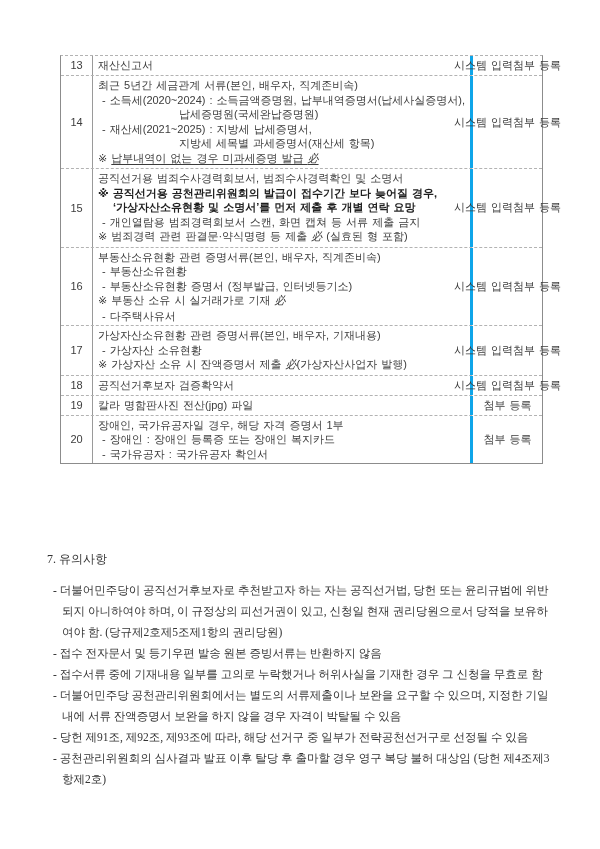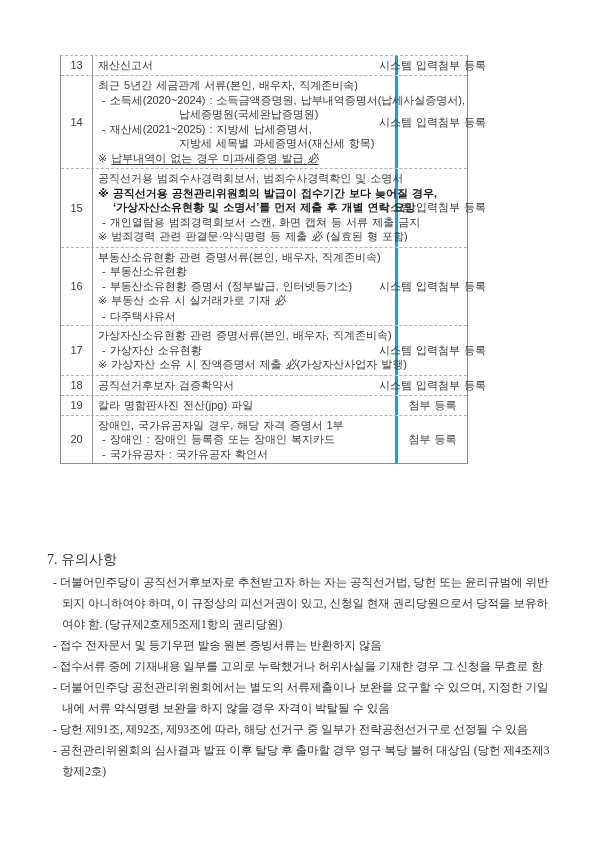--- a/index.html
+++ b/index.html
@@ -3,21 +3,21 @@
 <meta charset="utf-8">
 <style>
   html,body{margin:0;padding:0;}
   body{
     width:600px;height:849px;background:#ffffff;position:relative;
     font-family:"Liberation Sans","DejaVu Sans",sans-serif;
     color:#3c3c3c;overflow:hidden;
   }
   
   .tablewrap{
-    position:absolute;left:60px;top:55px;width:408px;box-sizing:border-box;
+    position:absolute;left:60px;top:55px;width:483px;box-sizing:border-box;
     border-left:1px solid #8c8c8c;border-right:1px solid #8c8c8c;
     border-bottom:1px solid #8c8c8c;border-top:1px dashed #b3b3b3;
     background:#fff;
   }
   .trow{display:flex;border-bottom:1px dashed #b3b3b3;align-items:stretch;}
   .trow:last-child{border-bottom:none;}
   .cell{font-size:11px;line-height:14.5px;color:#3c3c3c;box-sizing:border-box;word-spacing:1px;}
   .cno{
     width:32px;flex:none;border-right:1px solid #9a9a9a;
     display:flex;align-items:center;justify-content:center;
@@ -37,21 +37,21 @@
   .ind3{padding-left:4px;}
   .b{font-weight:bold;color:#1f1f1f;}
   .u{text-decoration:underline;text-underline-offset:2px;}
   .pil{font-style:italic;font-family:"DejaVu Serif","Liberation Serif",serif;}
   
   .notes{
     position:absolute;left:47px;top:549px;width:507px;
     font-family:"Liberation Serif","DejaVu Serif",serif;
     font-size:11.5px;color:#333333;
   }
-  .notes-title{font-size:14px;line-height:21px;margin-bottom:2px;}
+  .notes-title{font-size:12px;line-height:21px;margin-bottom:10px;}
   .note{padding-left:15px;text-indent:-9px;line-height:21px;}
 </style>
 </head>
 <body>
 
 <div class="tablewrap">
     <div class="trow">
       <div class="cell cno">13</div>
       <div class="cell cct">
         <div class="line ind0"><span class="">재산신고서</span></div>
@@ -100,21 +100,21 @@
         <div class="line ind3"><span class="">- 다주택사유서</span></div>
       </div>
       <div class="cell cst">
         <div class="sline">시스템 입력</div>
         <div class="sline">첨부 등록</div>
       </div>
     </div>
     <div class="trow">
       <div class="cell cno">17</div>
       <div class="cell cct">
-        <div class="line ind0"><span class="">가상자산소유현황 관련 증명서류(본인, 배우자, 직계존비속)</span></div>
+        <div class="line ind0"><span class="">가상자산소유현황 관련 증명서류(본인, 배우자, 기재내용)</span></div>
         <div class="line ind3"><span class="">- 가상자산 소유현황</span></div>
         <div class="line ind0"><span class="">※ 가상자산 소유 시 잔액증명서 제출 </span><span class="pil">必</span><span class="">(가상자산사업자 발행)</span></div>
       </div>
       <div class="cell cst">
         <div class="sline">시스템 입력</div>
         <div class="sline">첨부 등록</div>
       </div>
     </div>
     <div class="trow">
       <div class="cell cno">18</div>
@@ -147,17 +147,17 @@
       </div>
     </div>
   </div>
 
 <div class="notes">
   <div class="notes-title">7. 유의사항</div>
   <div>
       <div class="note">- 더불어민주당이 공직선거후보자로 추천받고자 하는 자는 공직선거법, 당헌 또는 윤리규범에 위반되지 아니하여야 하며, 이 규정상의 피선거권이 있고, 신청일 현재 권리당원으로서 당적을 보유하여야 함. (당규제2호제5조제1항의 권리당원)</div>
       <div class="note">- 접수 전자문서 및 등기우편 발송 원본 증빙서류는 반환하지 않음</div>
       <div class="note">- 접수서류 중에 기재내용 일부를 고의로 누락했거나 허위사실을 기재한 경우 그 신청을 무효로 함</div>
-      <div class="note">- 더불어민주당 공천관리위원회에서는 별도의 서류제출이나 보완을 요구할 수 있으며, 지정한 기일 내에 서류 약식명령 보완을 하지 않을 경우 자격이 박탈될 수 있음</div>
+      <div class="note">- 더불어민주당 공천관리위원회에서는 별도의 서류제출이나 보완을 요구할 수 있으며, 지정한 기일 내에 서류 잔액증명서 보완을 하지 않을 경우 자격이 박탈될 수 있음</div>
       <div class="note">- 당헌 제91조, 제92조, 제93조에 따라, 해당 선거구 중 일부가 전략공천선거구로 선정될 수 있음</div>
       <div class="note">- 공천관리위원회의 심사결과 발표 이후 탈당 후 출마할 경우 영구 복당 불허 대상임 (당헌 제4조제3항제2호)</div>
     </div>
 </div>
 
 </body></html>

